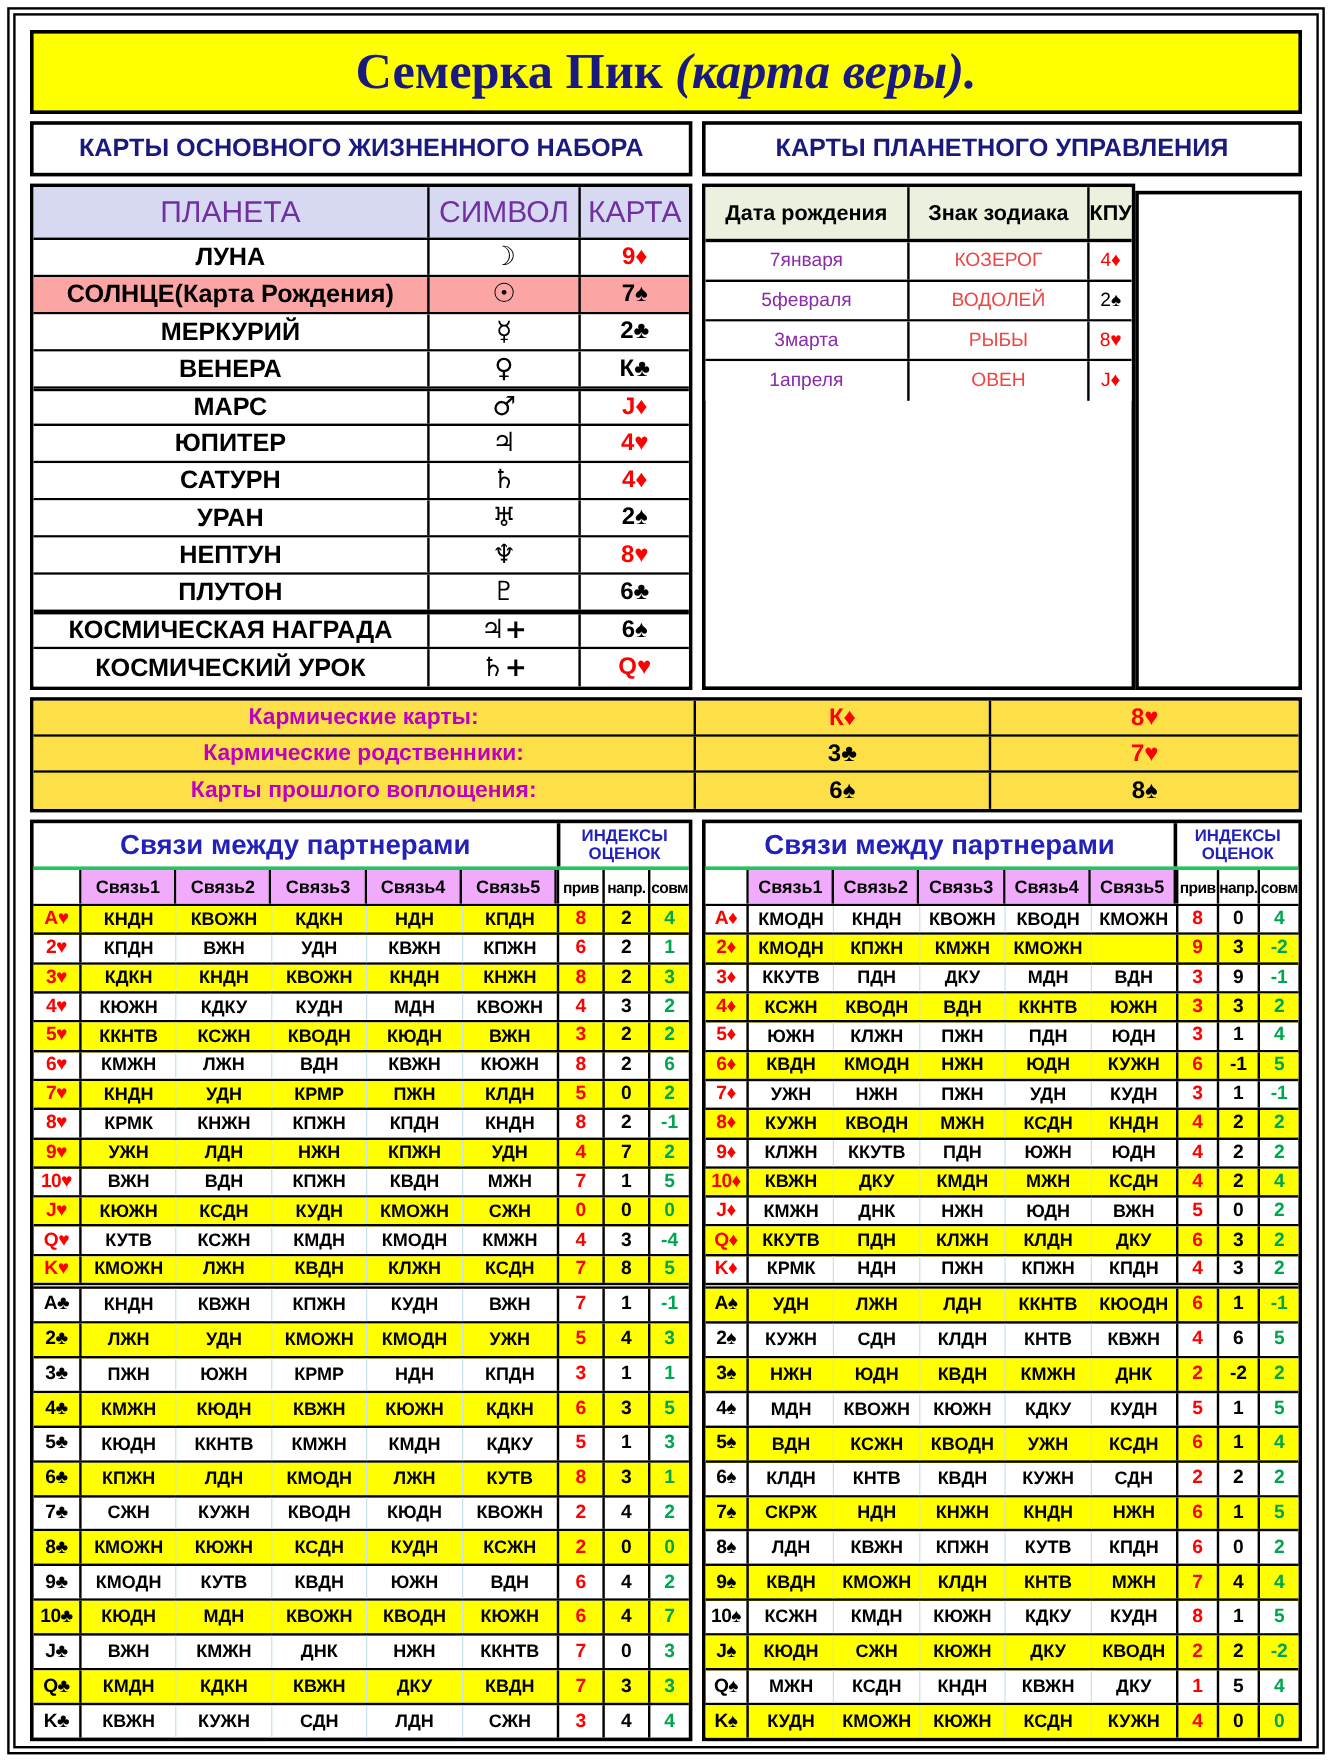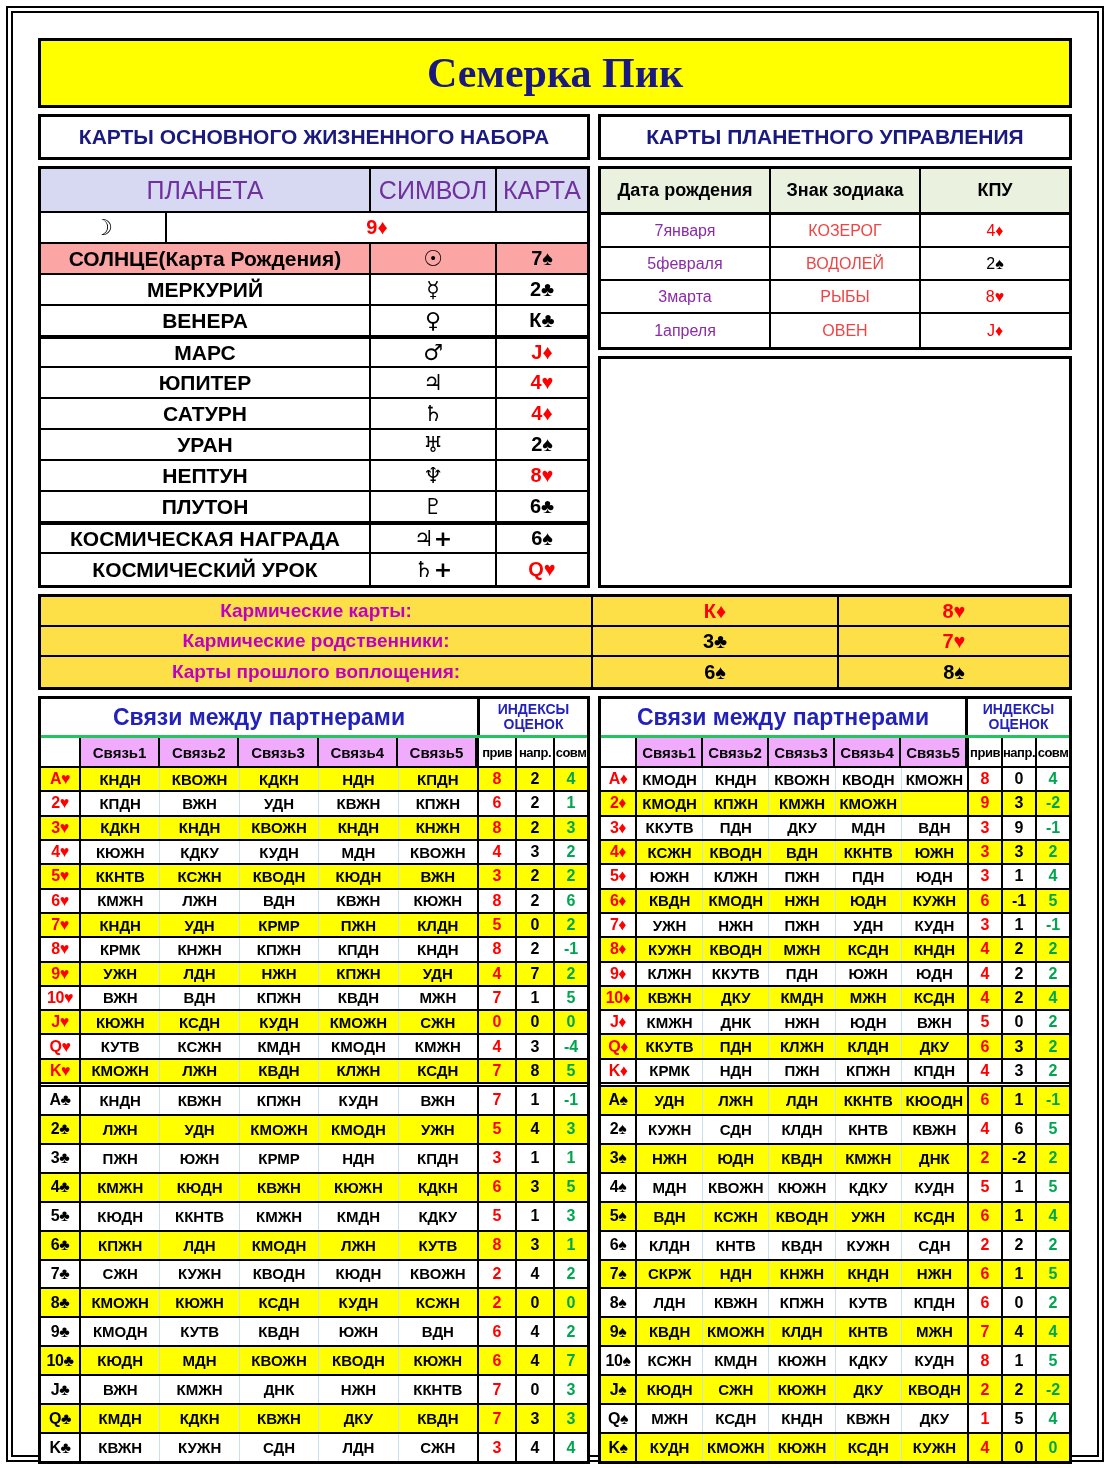--- a/index.html
+++ b/index.html
@@ -1,17 +1,17 @@
 <!DOCTYPE html>
 <html><head>
 <meta charset="utf-8">
 <style>
   *{box-sizing:border-box;margin:0;padding:0}
   body{margin:0;background:#fff;font-family:"Liberation Sans","DejaVu Sans",sans-serif;width:1110px;height:1468px;overflow:hidden}
-  .page{width:1098px;height:1456px;margin:6px;border:7px double #000;padding:25px;background:#fff}
+  .page{width:1098px;height:1456px;margin:6px;border:7px double #000;padding:12px;background:#fff}
 
   
   .title{height:70px;border:3px solid #000;background:#ffff00;display:flex;align-items:center;justify-content:center;
          color:#1a1a7e;font-family:"Liberation Serif","DejaVu Serif",serif;font-weight:bold;font-size:42px}
   .t-paren{font-style:italic;margin-left:10px}
 
   .hdr-row{display:flex;gap:8px;margin-top:6px}
   .sec-hdr{border:3px solid #000;height:46px;display:flex;align-items:center;justify-content:center;
            font-weight:bold;font-size:21px;color:#1a1a7e;background:#fff;text-align:center}
   .sec-hdr.lft{width:552px}
@@ -29,21 +29,21 @@
   .prow{display:flex;height:31px;border-bottom:2px solid #000;background:#fff}
   .prow:last-child{border-bottom:none}
   .prow.hl{background:#fca5a5}
   .prow.gs{border-top:2px solid #000}
   .pc{display:flex;align-items:center;justify-content:center;font-weight:bold}
   .pname{width:330px;border-right:2px solid #000;font-size:21px;color:#000}
   .psym{width:126px;border-right:2px solid #000;font-size:22px;font-family:"DejaVu Sans",sans-serif}
   .pcard{flex:1;font-size:20px}
   .red{color:#ff0000}.black{color:#000}
 
-  .right-col{flex:1;display:flex;flex-direction:column}
+  .right-col{flex:1;display:flex;flex-direction:row}
   .ztable{border:3px solid #000}
   .zhrow{display:flex;height:46px;background:#eaf1de;border-bottom:3px solid #000}
   .zh{display:flex;align-items:center;justify-content:center;font-weight:bold;font-size:18px;color:#000;text-align:center;line-height:1.05}
   .z1{width:170px;border-right:2px solid #000}
   .z2{width:150px;border-right:2px solid #000}
   .z3{flex:1}
   .zrow{display:flex;height:33px;border-bottom:2px solid #000;background:#fff}
   .zrow:last-child{border-bottom:none}
   .zc{display:flex;align-items:center;justify-content:center;font-weight:normal;font-size:16px}
   .zdate{width:170px;border-right:2px solid #000;color:#8b2ba8}
@@ -93,36 +93,38 @@
   .cell-card.sub{background:#fff}
   .v-red{color:#ff0000}.v-green{color:#00a550}.v-black{color:#000}
 </style>
 </head>
 <body>
 
 <div class="page">
 
   <div class="title">
     <span>Семерка Пик</span>
+    <span class="t-paren">(карта веры).</span>
   </div>
 
   <div class="hdr-row">
     <div class="sec-hdr lft">КАРТЫ ОСНОВНОГО ЖИЗНЕННОГО НАБОРА</div>
     <div class="sec-hdr rgt">КАРТЫ ПЛАНЕТНОГО УПРАВЛЕНИЯ</div>
   </div>
 
   <div class="main-row">
     <div class="ptable">
       <div class="hrow">
         <div class="hcell hc1">ПЛАНЕТА</div>
         <div class="hcell hc2">СИМВОЛ</div>
         <div class="hcell hc3">КАРТА</div>
       </div>
       <div id="planet-body">
           <div class="prow">
+            <div class="pc pname">ЛУНА</div>
             <div class="pc psym">☽</div>
             <div class="pc pcard red">9♦</div>
           </div>
           <div class="prow hl">
             <div class="pc pname">СОЛНЦЕ(Карта Рождения)</div>
             <div class="pc psym">☉</div>
             <div class="pc pcard black">7♠</div>
           </div>
           <div class="prow">
             <div class="pc pname">МЕРКУРИЙ</div>

